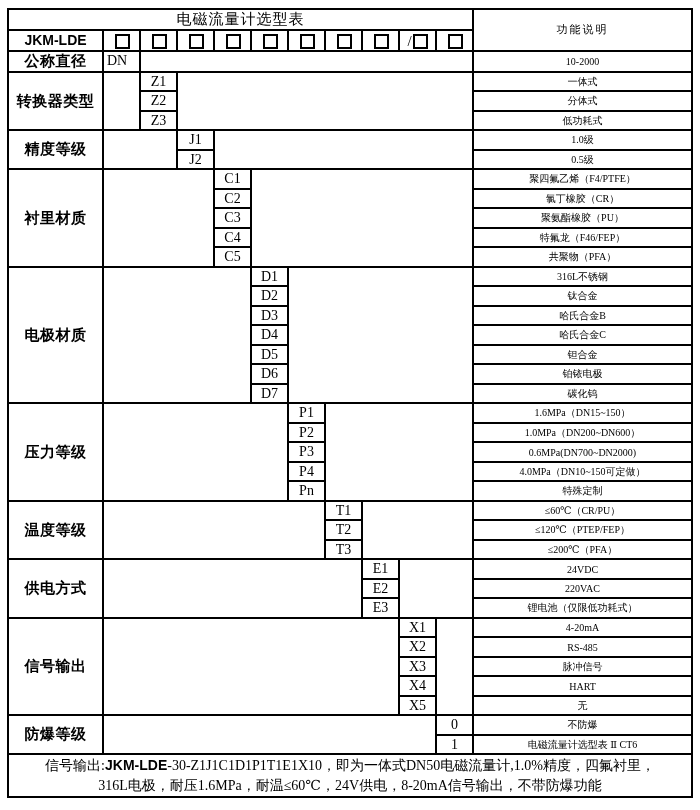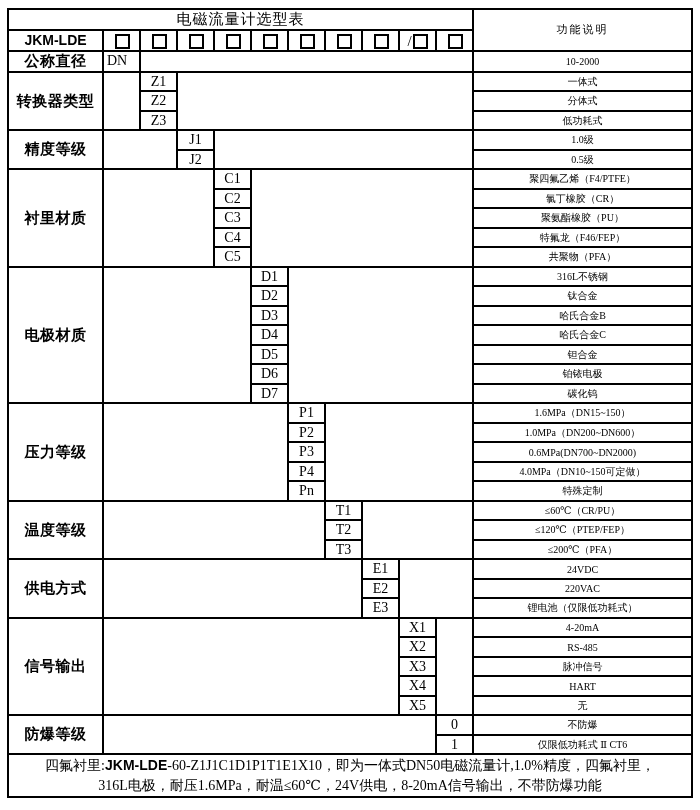--- a/index.html
+++ b/index.html
@@ -244,22 +244,22 @@
         <td class="desc-cell">无</td>
       </tr>
       <tr class="r-sec">
         <td class="cat-cell" rowspan="2">防爆等级</td>
         <td class="blank-cell" colspan="9" rowspan="2"></td>
         <td class="code-cell">0</td>
         <td class="desc-cell">不防爆</td>
       </tr>
       <tr class="r-sec">
         <td class="code-cell">1</td>
-        <td class="desc-cell">仅限低功耗式 Ⅱ CT6</td>
+        <td class="desc-cell">电磁流量计选型表 Ⅱ CT6</td>
       </tr>
       <tr class="r-example">
         <td class="example-cell" colspan="12">
-          <div><span>四氟衬里:</span><span class="ex-model">JKM-LDE</span><span>-60-Z1J1C1D1P1T1E1X10，即为一体式DN50电磁流量计,1.0%精度，四氟衬里，</span></div>
+          <div><span>信号输出:</span><span class="ex-model">JKM-LDE</span><span>-30-Z1J1C1D1P1T1E1X10，即为一体式DN50电磁流量计,1.0%精度，四氟衬里，</span></div>
           <div>316L电极，耐压1.6MPa，耐温≤60℃，24V供电，8-20mA信号输出，不带防爆功能</div>
         </td>
       </tr>
     </tbody>
 </table>
 
 </body></html>

